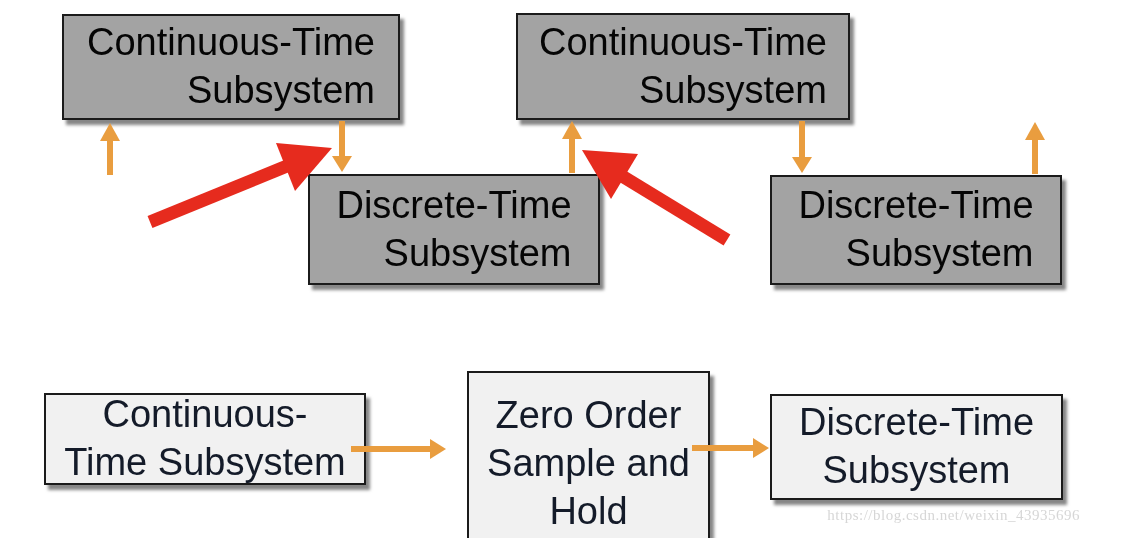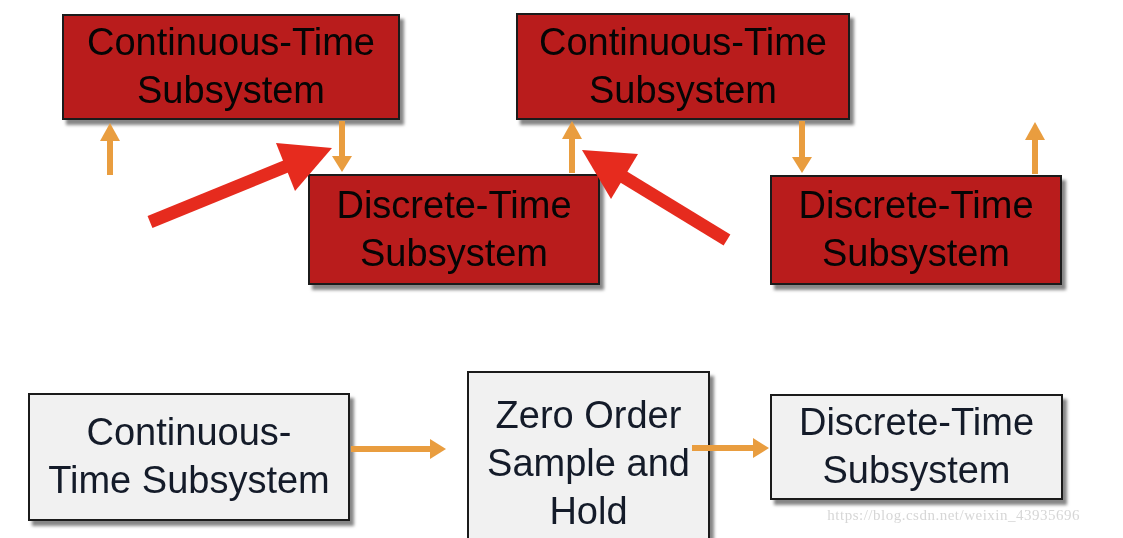--- a/index.html
+++ b/index.html
@@ -18,22 +18,23 @@
     justify-content: center;
     text-align: center;
     white-space: pre-line;
     font-size: 38px;
     line-height: 1.26;
     border: 2px solid #1b1b1b;
     box-shadow: 4px 5px 3px rgba(70,70,70,0.65);
     box-sizing: border-box;
   }
   .box.yellow {
-    background: #b91c1c;
+    background: #a3a3a3;
     color: #050505;
+    text-align: right;
   }
   .box.gray {
     background: #F1F1F1;
     color: #141B29;
   }
   .arrow-layer {
     position: absolute;
     left: 0; top: 0;
     width: 1123px;
     height: 538px;
@@ -66,21 +67,21 @@
   <div class="box yellow" style="left:308px; top:174px; width:292px; height:111px;">
     <span>Discrete-Time
 Subsystem</span>
   </div>
 
   <div class="box yellow" style="left:770px; top:175px; width:292px; height:110px;">
     <span>Discrete-Time
 Subsystem</span>
   </div>
 
-  <div class="box gray" style="left:28px; top:393px; width:322px; height:128px;">
+  <div class="box gray" style="left:44px; top:393px; width:322px; height:92px;">
     <span>Continuous-
 Time Subsystem</span>
   </div>
 
   <div class="box gray" style="left:447px; top:371px; width:243px; height:186px;margin-left:20px;">
     <span>Zero Order
 Sample and
 Hold</span>
   </div>
 

